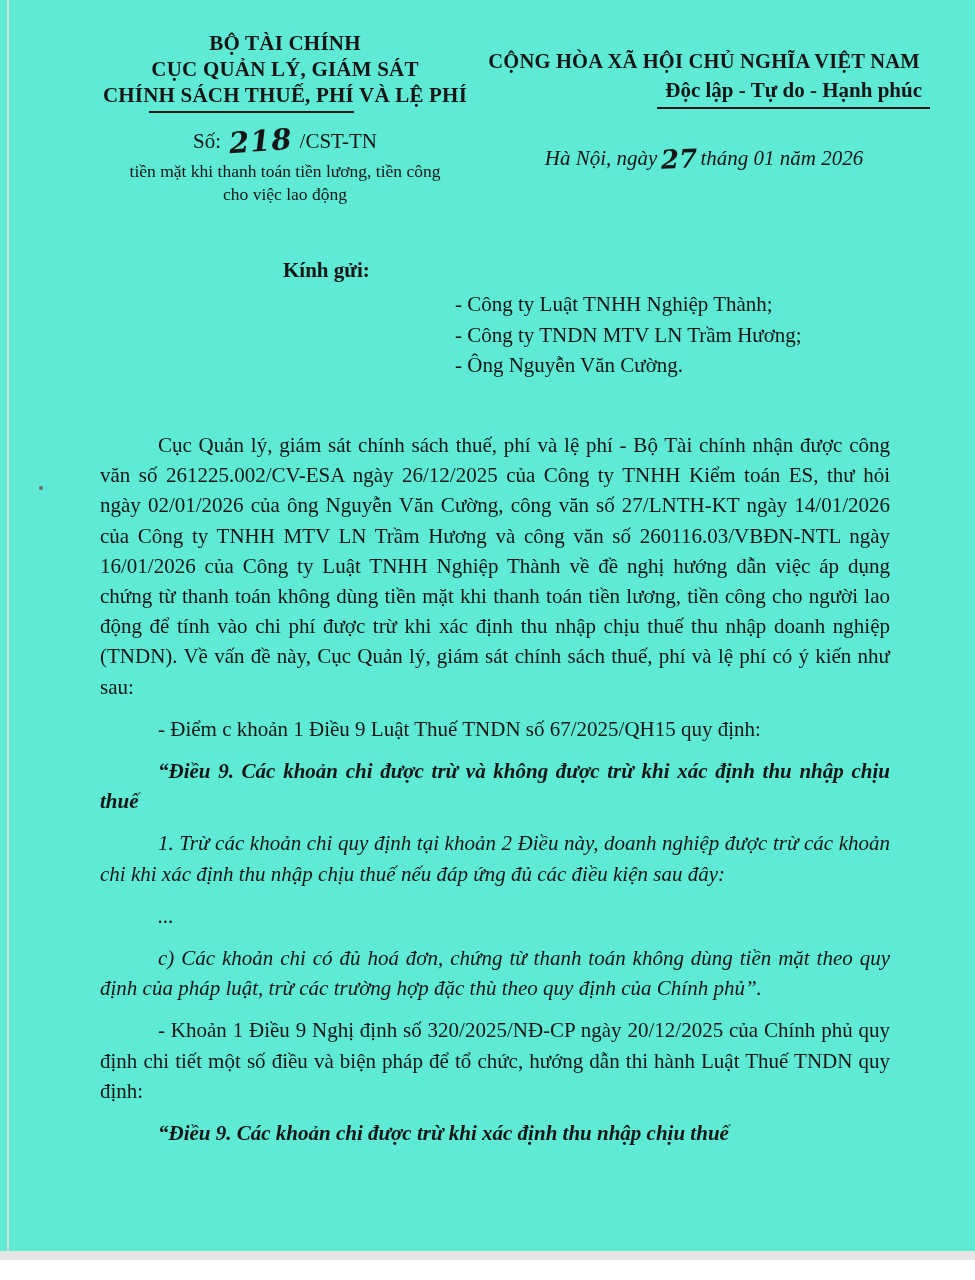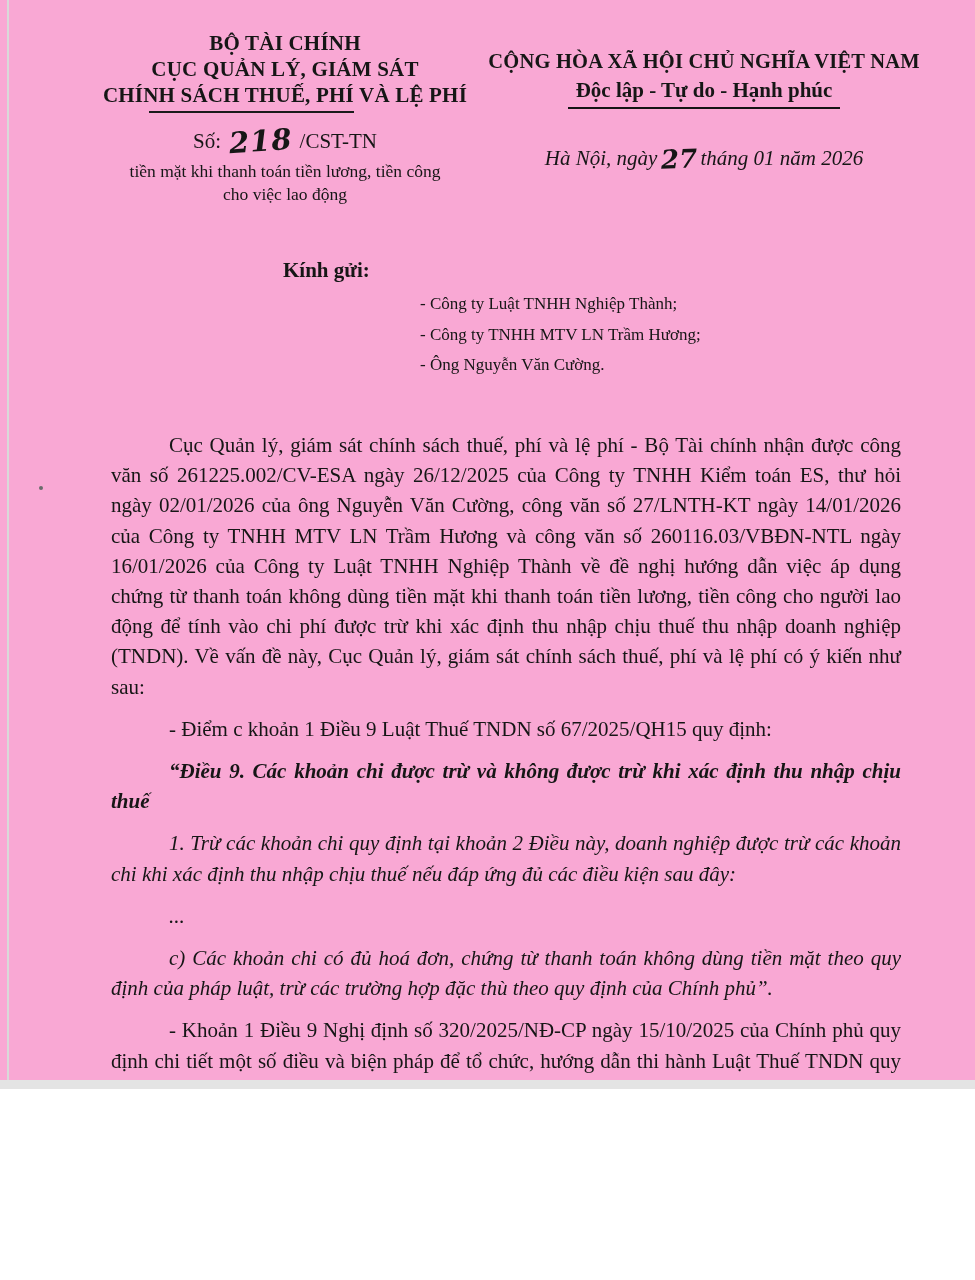--- a/index.html
+++ b/index.html
@@ -1,20 +1,20 @@
 <!DOCTYPE html>
 <html lang="vi"><head>
 <meta charset="utf-8">
 <style>
   html, body { margin: 0; padding: 0; background: #ffffff; }
   .page {
     position: relative;
     width: 975px;
-    height: 1089px;
-    background: #f9a8d4;
+    height: 1260px;
+    background: #5eead4;
     font-family: "Liberation Serif", "DejaVu Serif", serif;
     color: #161616;
     overflow: hidden;
   }
   
   .scan-line-left {
     position: absolute; left: 7px; top: 0; width: 2px; height: 100%;
     background: #d9d9d9;
   }
   .scan-strip-bottom {
@@ -38,44 +38,44 @@
   }
   .doc-number { margin-top: 13px; font-size: 21px; line-height: 30px; }
   .subject { margin-top: 4px; font-size: 17.5px; line-height: 22.5px; }
 
   
   .header-right {
     position: absolute; left: 478px; top: 28px; width: 452px;
     text-align: center;
   }
   .hr-line1 { font-weight: bold; font-size: 20.5px; line-height: 27px; letter-spacing: 0.2px; margin-top: 20px; }
-  .hr-line2-wrap { margin-top: 3px; }
+  .hr-line2-wrap { margin-top: 3px; text-align: right; }
   .hr-line2 {
     display: inline-block; font-weight: bold; font-size: 21px;
     border-bottom: 2.5px solid #141414; padding: 0 8px 4px;
   }
   .date-line { margin-top: 37px; font-style: italic; font-size: 21px; }
 
   
   .handwritten {
     font-family: "DejaVu Serif", serif;
     font-style: italic; font-weight: bold;
     display: inline-block; line-height: 1;
   }
   .hw-number { font-size: 29px; transform: rotate(-4deg); margin: 0 7px 0 8px; vertical-align: -3px; letter-spacing: 1px; }
   .hw-day { font-size: 26px; transform: rotate(-2deg); margin: 0 3px 0 4px; vertical-align: -3px; }
 
   
   .salutation { position: absolute; left: 283px; top: 258px; font-weight: bold; font-size: 21px; }
-  .recipients { position: absolute; left: 420px; top: 289px; font-size: 17px; line-height: 30.5px; }
+  .recipients { position: absolute; left: 455px; top: 289px; font-size: 21px; line-height: 30.5px; }
 
   
   .body {
     position: absolute; left: 100px; top: 430px; width: 790px;
-    font-size: 21px; line-height: 30.2px; text-align: justify; margin-left: 11px;
+    font-size: 21px; line-height: 30.2px; text-align: justify;
   }
   .body p { margin: 0 0 12px; text-indent: 58px; }
   .quote-heading { font-weight: bold; font-style: italic; }
   .quote { font-style: italic; }
 </style>
 </head>
 <body>
 
 <div class="page">
 
@@ -102,29 +102,29 @@
       <span class="hr-line2">Độc lập - Tự do - Hạnh phúc</span>
     </div>
     <div class="date-line">
       <span>Hà Nội, ngày</span><span class="handwritten hw-day">27</span><span>tháng 01 năm 2026</span>
     </div>
   </div>
 
   <div class="salutation">Kính gửi:</div>
   <div class="recipients">
     <div>- Công ty Luật TNHH Nghiệp Thành;</div>
-    <div>- Công ty TNHH MTV LN Trầm Hương;</div>
+    <div>- Công ty TNDN MTV LN Trầm Hương;</div>
     <div>- Ông Nguyễn Văn Cường.</div>
   </div>
 
   <div class="body">
     <p>Cục Quản lý, giám sát chính sách thuế, phí và lệ phí - Bộ Tài chính nhận được công văn số 261225.002/CV-ESA ngày 26/12/2025 của Công ty TNHH Kiểm toán ES, thư hỏi ngày 02/01/2026 của ông Nguyễn Văn Cường, công văn số 27/LNTH-KT ngày 14/01/2026 của Công ty TNHH MTV LN Trầm Hương và công văn số 260116.03/VBĐN-NTL ngày 16/01/2026 của Công ty Luật TNHH Nghiệp Thành về đề nghị hướng dẫn việc áp dụng chứng từ thanh toán không dùng tiền mặt khi thanh toán tiền lương, tiền công cho người lao động để tính vào chi phí được trừ khi xác định thu nhập chịu thuế thu nhập doanh nghiệp (TNDN). Về vấn đề này, Cục Quản lý, giám sát chính sách thuế, phí và lệ phí có ý kiến như sau:</p>
     <p>- Điểm c khoản 1 Điều 9 Luật Thuế TNDN số 67/2025/QH15 quy định:</p>
     <p class="quote-heading">“Điều 9. Các khoản chi được trừ và không được trừ khi xác định thu nhập chịu thuế</p>
     <p class="quote">1. Trừ các khoản chi quy định tại khoản 2 Điều này, doanh nghiệp được trừ các khoản chi khi xác định thu nhập chịu thuế nếu đáp ứng đủ các điều kiện sau đây:</p>
     <p class="quote">...</p>
     <p class="quote">c) Các khoản chi có đủ hoá đơn, chứng từ thanh toán không dùng tiền mặt theo quy định của pháp luật, trừ các trường hợp đặc thù theo quy định của Chính phủ”.</p>
-    <p>- Khoản 1 Điều 9 Nghị định số 320/2025/NĐ-CP ngày 15/10/2025 của Chính phủ quy định chi tiết một số điều và biện pháp để tổ chức, hướng dẫn thi hành Luật Thuế TNDN quy định:</p>
+    <p>- Khoản 1 Điều 9 Nghị định số 320/2025/NĐ-CP ngày 20/12/2025 của Chính phủ quy định chi tiết một số điều và biện pháp để tổ chức, hướng dẫn thi hành Luật Thuế TNDN quy định:</p>
     <p class="quote-heading">“Điều 9. Các khoản chi được trừ khi xác định thu nhập chịu thuế</p>
   </div>
 
   <div class="scan-strip-bottom"></div>
 </div>
 
 </body></html>

